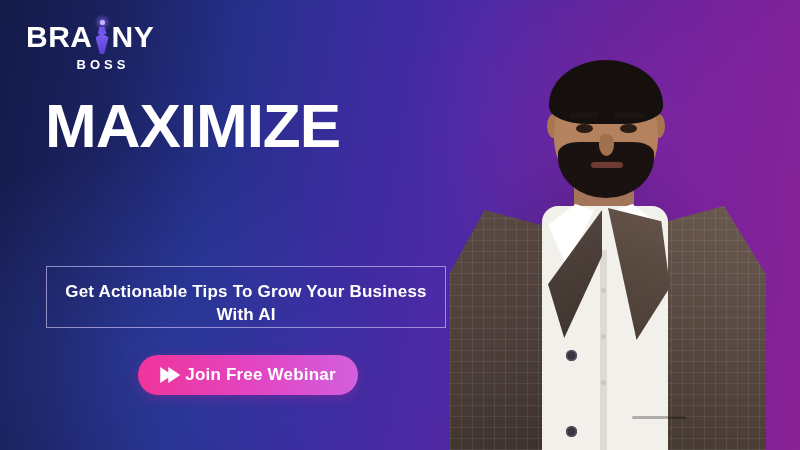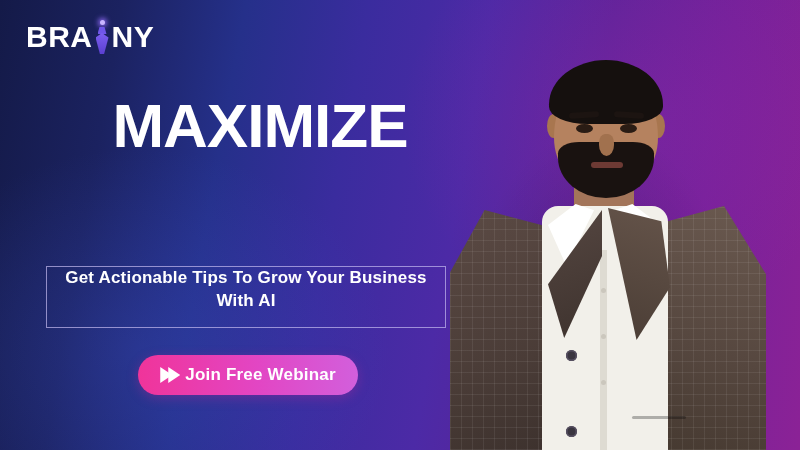--- a/index.html
+++ b/index.html
@@ -82,29 +82,29 @@
   
   .headline {
     position:absolute; left:45px; top:96px;
     width:430px;
     color:#ffffff;
     font-weight:700;
     font-size:62px;
     line-height:.98;
     letter-spacing:-1px;
   }
-  .headline .l1, .headline .l2 { display:block; white-space:nowrap;text-align:center; }
+  .headline .l1, .headline .l2 { display:block; white-space:nowrap; }
   .headline .l2 { margin-top:7px; }
 
   
   .subhead-box {
     position:absolute; left:46px; top:266px;
     width:400px; height:62px;
     border:1px solid rgba(197,186,240,.70);
-    display:flex; align-items:flex-start; justify-content:center;
+    display:flex; align-items:flex-end; justify-content:center;
   }
   .subhead-text {
     color:#ffffff;
     font-size:17px; font-weight:700;
     line-height:1.34;
     text-align:center;
     letter-spacing:.2px;
     padding:0 10px;
   }
 
@@ -248,20 +248,21 @@
   <div class="logo">
     <div class="logo-word">
       <span class="seg">BRA</span>
       <span class="tie-slot">
         <span class="tie-dot"></span>
         <span class="tie-knot"></span>
         <span class="tie-body"></span>
       </span>
       <span class="seg">NY</span>
     </div>
+    <div class="logo-sub">BOSS</div>
   </div>
 
   <div class="headline">
     <span class="l1">MAXIMIZE</span>
   </div>
 
   <div class="subhead-box">
     <div class="subhead-text">Get Actionable Tips To Grow Your Business With AI</div>
   </div>
 

